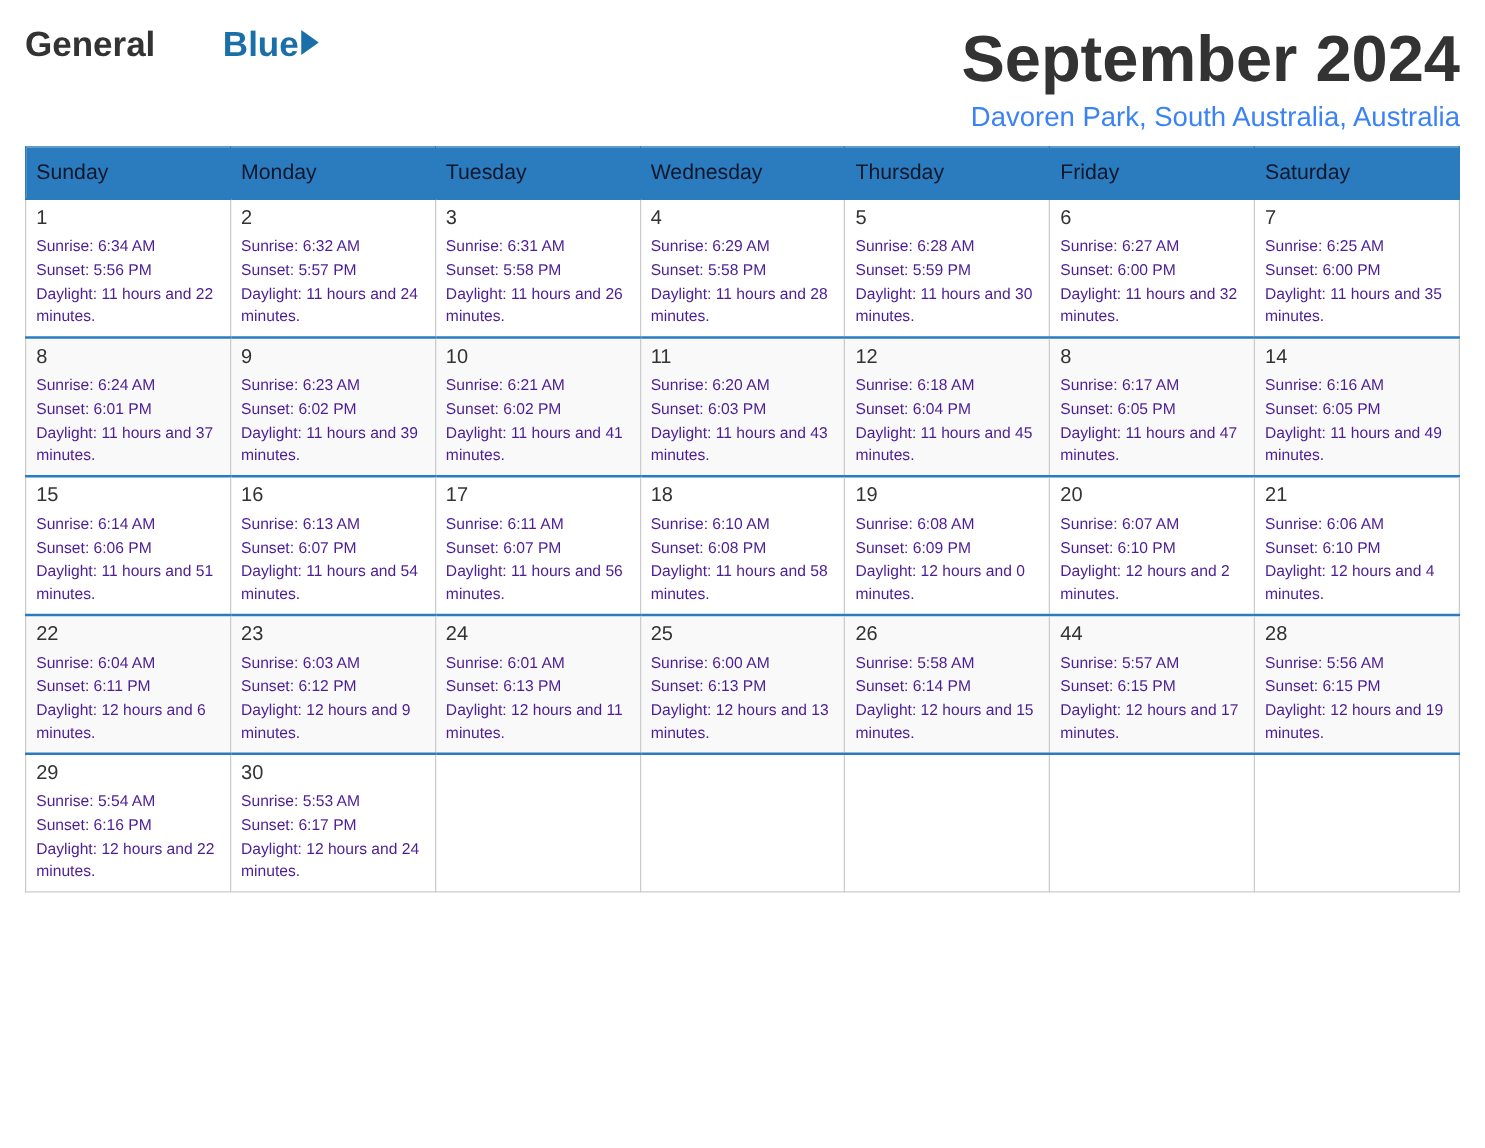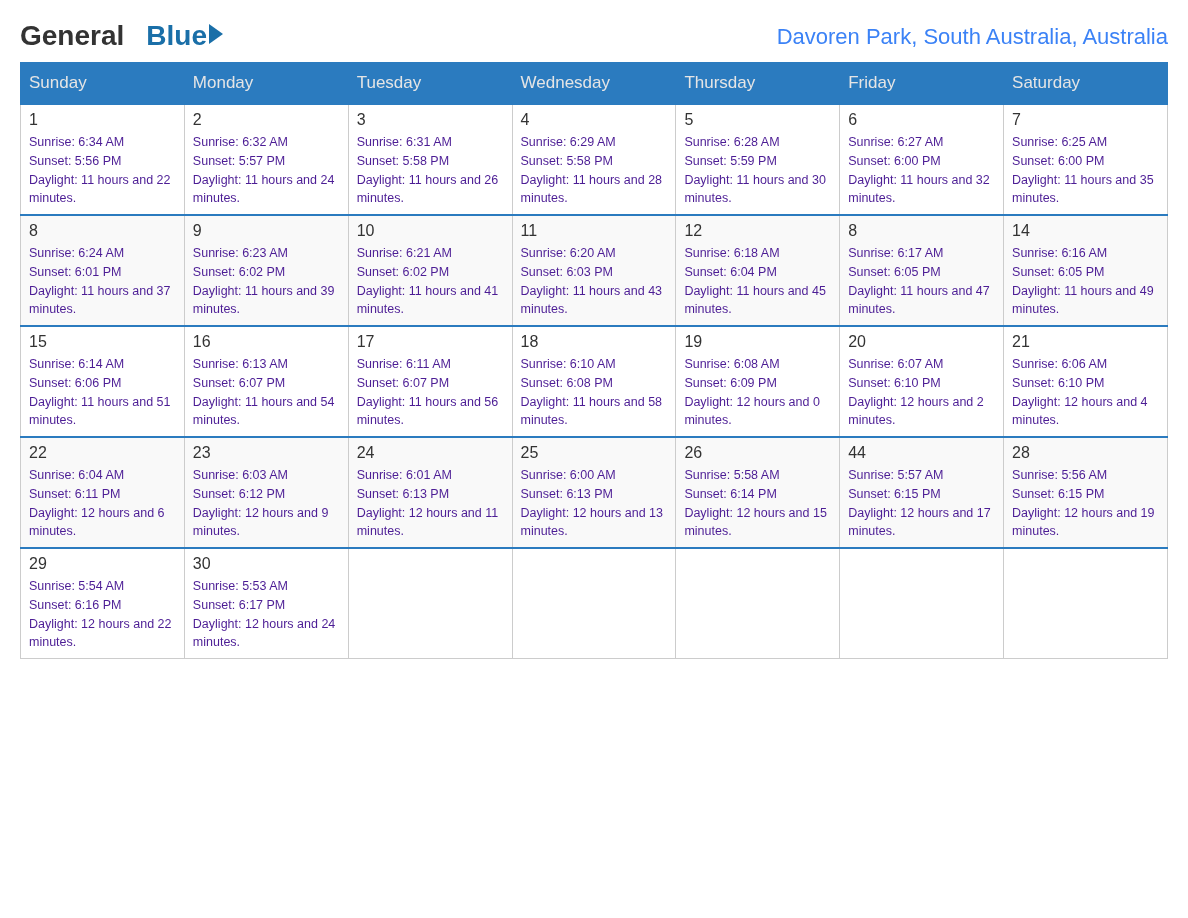--- a/index.html
+++ b/index.html
@@ -17,20 +17,21 @@
       margin-bottom: 10px;
     }
     .logo {
       display: flex;
       flex-direction: column;
       align-items: flex-start;
     }
     .logo-text {
       display: flex;
       align-items: center;
+      gap: 32px;
     }
     .logo-general {
       font-size: 28px;
       font-weight: bold;
       color: #333;
     }
     .logo-blue-container {
       display: flex;
       align-items: center;
       padding-left: 22px;
@@ -63,21 +64,21 @@
       color: #3b82f6;
       margin-top: 4px;
     }
     .calendar-table {
       width: 100%;
       border-collapse: collapse;
       margin-top: 10px;
     }
     .calendar-table th {
       background-color: #2b7bbf;
-      color: #e5e5e5;
+      color: #0f172a;
       padding: 10px 8px;
       text-align: left;
       font-size: 17px;
       font-weight: normal;
       border: 1px solid #2b7bbf;
     }
     .calendar-table td {
       border: 1px solid #ccc;
       vertical-align: top;
       padding: 6px 8px;
@@ -115,20 +116,21 @@
   <div class="logo">
     <div class="logo-text">
       <span class="logo-general">General</span>
       <div class="logo-blue-container">
         <span class="logo-blue">Blue</span>
         <div class="logo-triangle"></div>
       </div>
     </div>
   </div>
   <div class="title-section">
+    <div class="month-title">September 2024</div>
     <div class="location-title">Davoren Park, South Australia, Australia</div>
   </div>
 </div>
 
 <table class="calendar-table">
   <thead>
     <tr>
     <th>Sunday</th>
         <th>Monday</th>
         <th>Tuesday</th>

